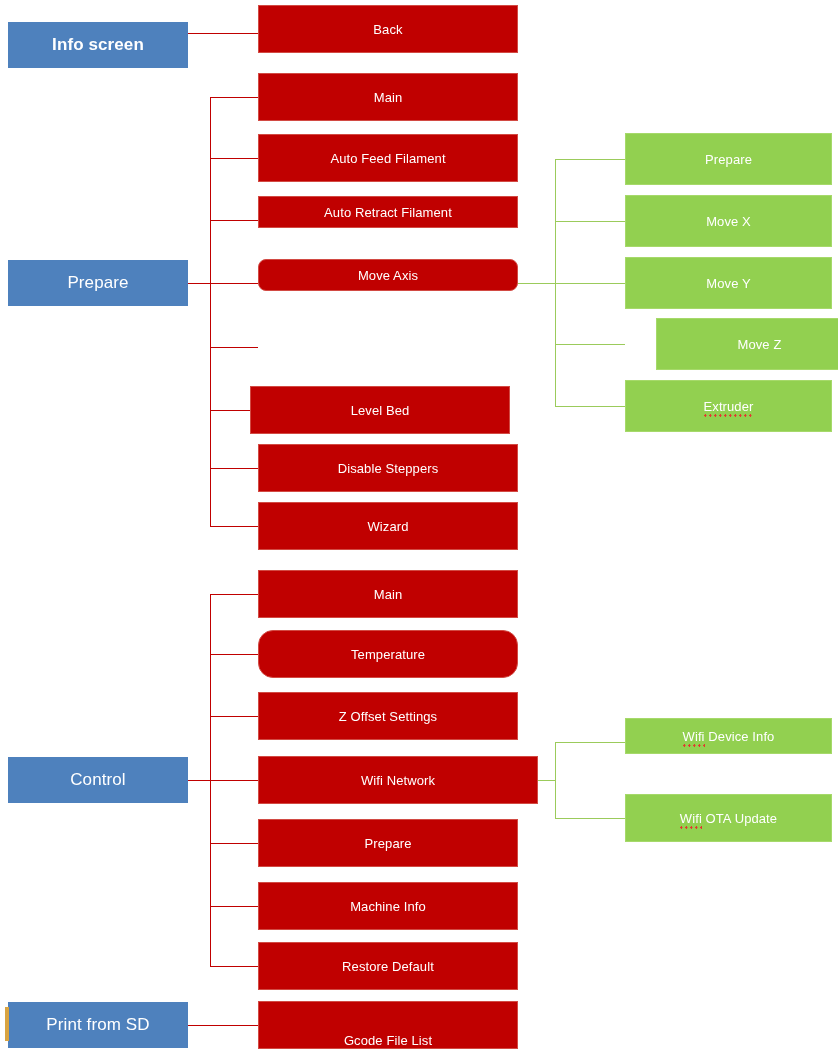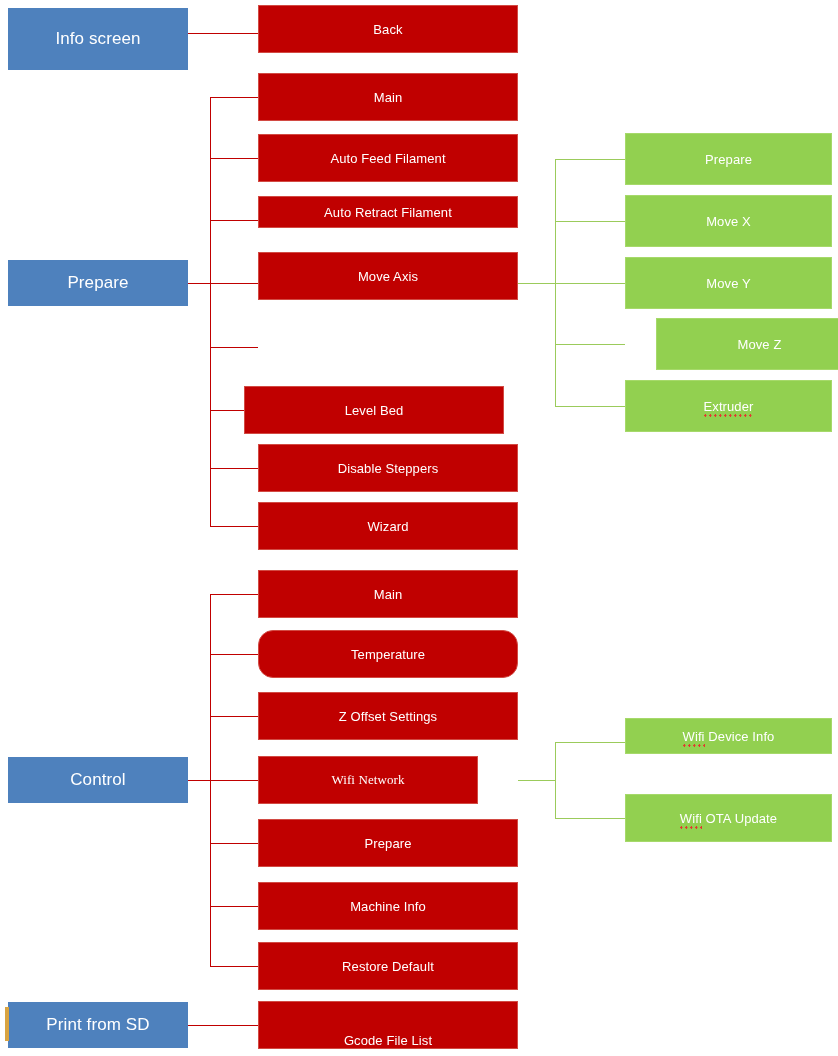--- a/index.html
+++ b/index.html
@@ -58,21 +58,21 @@
       radial-gradient(circle at 1.3px 1.5px, #E03A2F 1.1px, rgba(0,0,0,0) 1.3px);
     background-size:5px 3px;
     background-repeat:repeat-x;
   }
 </style>
 </head>
 <body>
 
 <div id="canvas">
 
-  <div class="node root" style="left:8px;  top:8px;  width:180px; height:62px;">
+  <div class="node root" style="left:8px;  top:22px;  width:180px; height:46px;font-weight:bold;">
     <span>Info screen</span>
   </div>
   <div class="conn h red" style="left:188px; top:33px; width:70px;"></div>
   <div class="node lvl2" style="left:258px; top:5px; width:260px; height:48px;">
     <span>Back</span>
   </div>
 
   <div class="node root" style="left:8px;  top:260px; width:180px; height:46px;">
     <span>Prepare</span>
   </div>
@@ -90,28 +90,28 @@
   <div class="node lvl2" style="left:258px; top:134px; width:260px; height:48px;">
     <span>Auto Feed Filament</span>
   </div>
 
   <div class="conn h red" style="left:210px; top:220px; width:48px;"></div>
   <div class="node lvl2" style="left:258px; top:196px; width:260px; height:32px;">
     <span>Auto Retract Filament</span>
   </div>
 
   <div class="conn h red" style="left:210px; top:283px; width:48px;"></div>
-  <div class="node lvl2" style="left:258px; top:252px; width:260px; height:48px;">
+  <div class="node lvl2" style="left:258px; top:259px; width:260px; height:32px;border-radius:8px;">
     <span>Move Axis</span>
   </div>
 
   <div class="conn h red" style="left:210px; top:347px; width:48px;"></div>
 
   <div class="conn h red" style="left:210px; top:410px; width:48px;"></div>
-  <div class="node lvl2" style="left:244px; top:386px; width:260px; height:48px;">
+  <div class="node lvl2" style="left:250px; top:386px; width:260px; height:48px;">
     <span>Level Bed</span>
   </div>
 
   <div class="conn h red" style="left:210px; top:468px; width:48px;"></div>
   <div class="node lvl2" style="left:258px; top:444px; width:260px; height:48px;text-align:center;">
     <span>Disable Steppers</span>
   </div>
 
   <div class="conn h red" style="left:210px; top:526px; width:48px;"></div>
   <div class="node lvl2" style="left:258px; top:502px; width:260px; height:48px;">
@@ -161,21 +161,21 @@
   <div class="node lvl2" style="left:258px; top:630px; width:260px; height:48px;border-radius:15px;">
     <span>Temperature</span>
   </div>
 
   <div class="conn h red" style="left:210px; top:716px; width:48px;"></div>
   <div class="node lvl2" style="left:258px; top:692px; width:260px; height:48px;">
     <span>Z Offset Settings</span>
   </div>
 
   <div class="conn h red" style="left:210px; top:780px; width:48px;"></div>
-  <div class="node lvl2" style="left:258px; top:756px; width:220px; height:48px;font-family:Liberation Serif, serif;">
+  <div class="node lvl2" style="left:258px; top:756px; width:280px; height:48px;">
     <span>Wifi Network</span>
   </div>
 
   <div class="conn h red" style="left:210px; top:843px; width:48px;"></div>
   <div class="node lvl2" style="left:258px; top:819px; width:260px; height:48px;">
     <span>Prepare</span>
   </div>
 
   <div class="conn h red" style="left:210px; top:906px; width:48px;"></div>
   <div class="node lvl2" style="left:258px; top:882px; width:260px; height:48px;">

